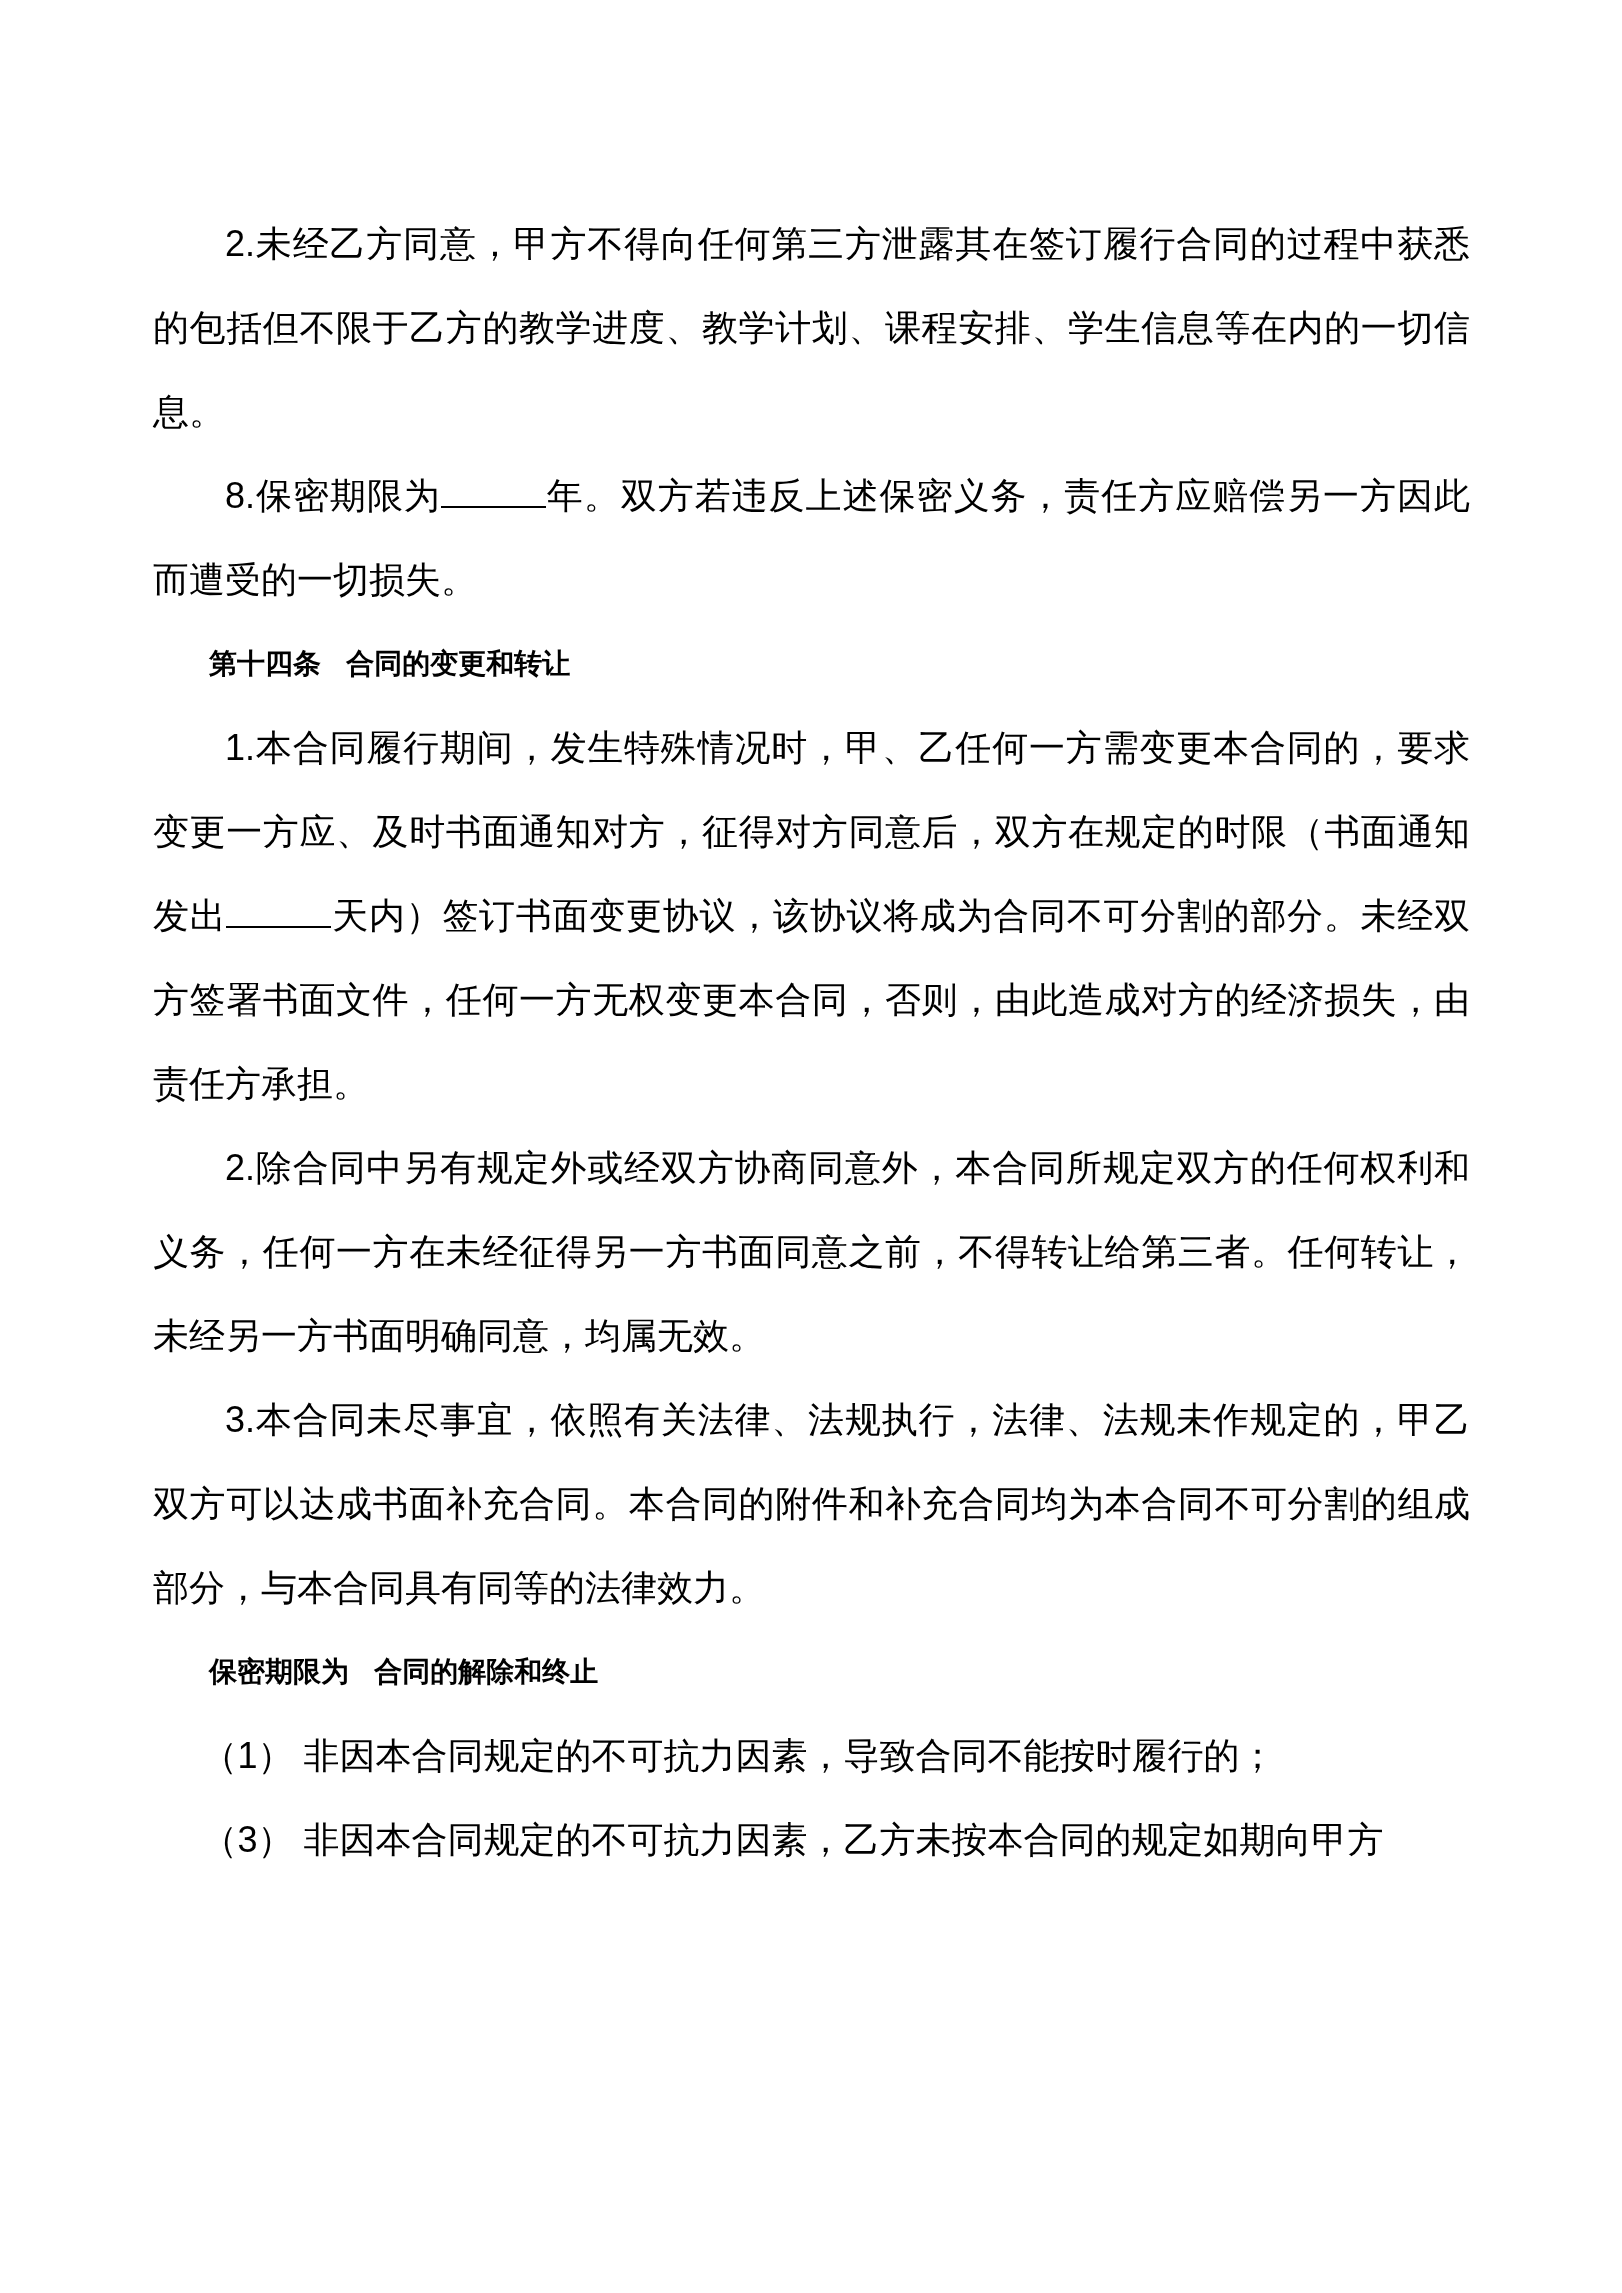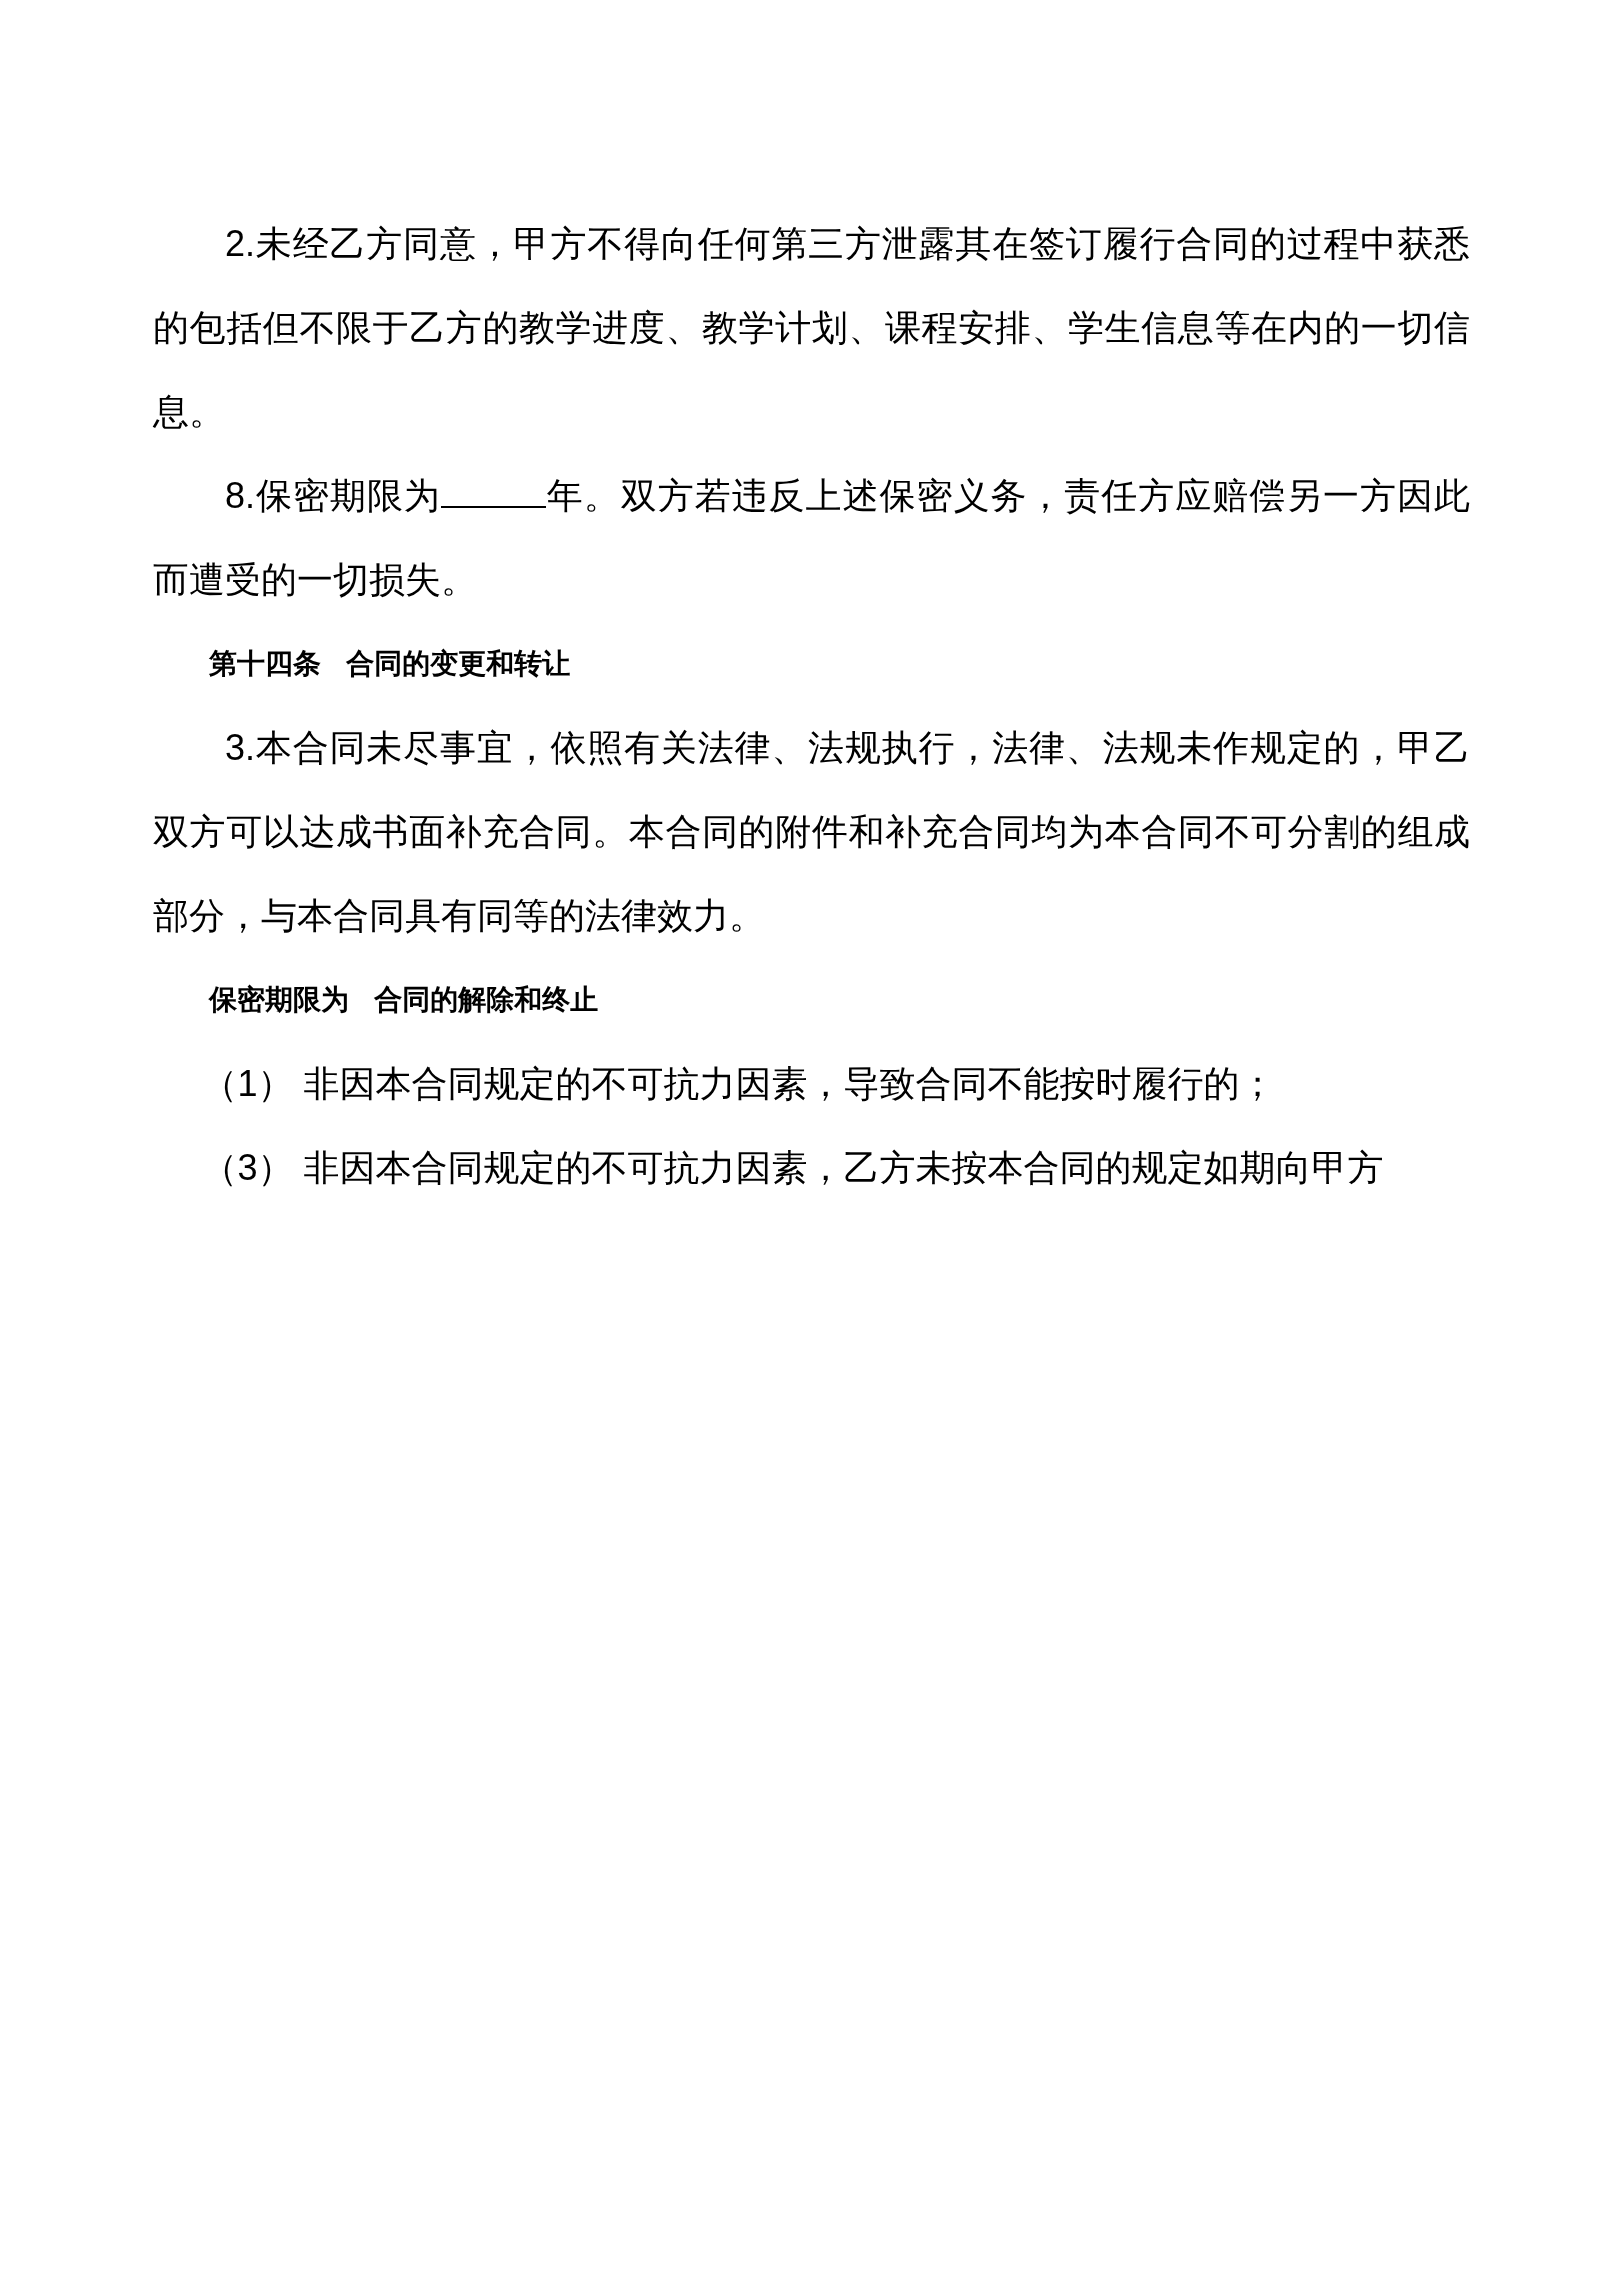--- a/index.html
+++ b/index.html
@@ -57,21 +57,25 @@
   <p class="para">2.未经乙方同意，甲方不得向任何第三方泄露其在签订履行合同的过程中获悉的包括但不限于乙方的教学进度、教学计划、课程安排、学生信息等在内的一切信息。</p>
 
   <p class="para">
     <span>8.保密期限为</span><span class="blank"></span><span>年。双方若违反上述保密义务，责任方应赔偿另一方因此而遭受的一切损失。</span>
   </p>
 
   <h2 class="heading">
     <span>第十四条</span><span class="heading-title">合同的变更和转让</span>
   </h2>
 
+  <p class="para">
+    <span>1.本合同履行期间，发生特殊情况时，甲、乙任何一方需变更本合同的，要求变更一方应、及时书面通知对方，征得对方同意后，双方在规定的时限（书面通知发出</span><span class="blank"></span><span>天内）签订书面变更协议，该协议将成为合同不可分割的部分。未经双方签署书面文件，任何一方无权变更本合同，否则，由此造成对方的经济损失，由责任方承担。</span>
+  </p>
 
+  <p class="para">2.除合同中另有规定外或经双方协商同意外，本合同所规定双方的任何权利和义务，任何一方在未经征得另一方书面同意之前，不得转让给第三者。任何转让，未经另一方书面明确同意，均属无效。</p>
 
   <p class="para">3.本合同未尽事宜，依照有关法律、法规执行，法律、法规未作规定的，甲乙双方可以达成书面补充合同。本合同的附件和补充合同均为本合同不可分割的组成部分，与本合同具有同等的法律效力。</p>
 
   <h2 class="heading">
     <span>保密期限为</span><span class="heading-title">合同的解除和终止</span>
   </h2>
 
 
   <p class="list-item">（1） 非因本合同规定的不可抗力因素，导致合同不能按时履行的；</p>
 

